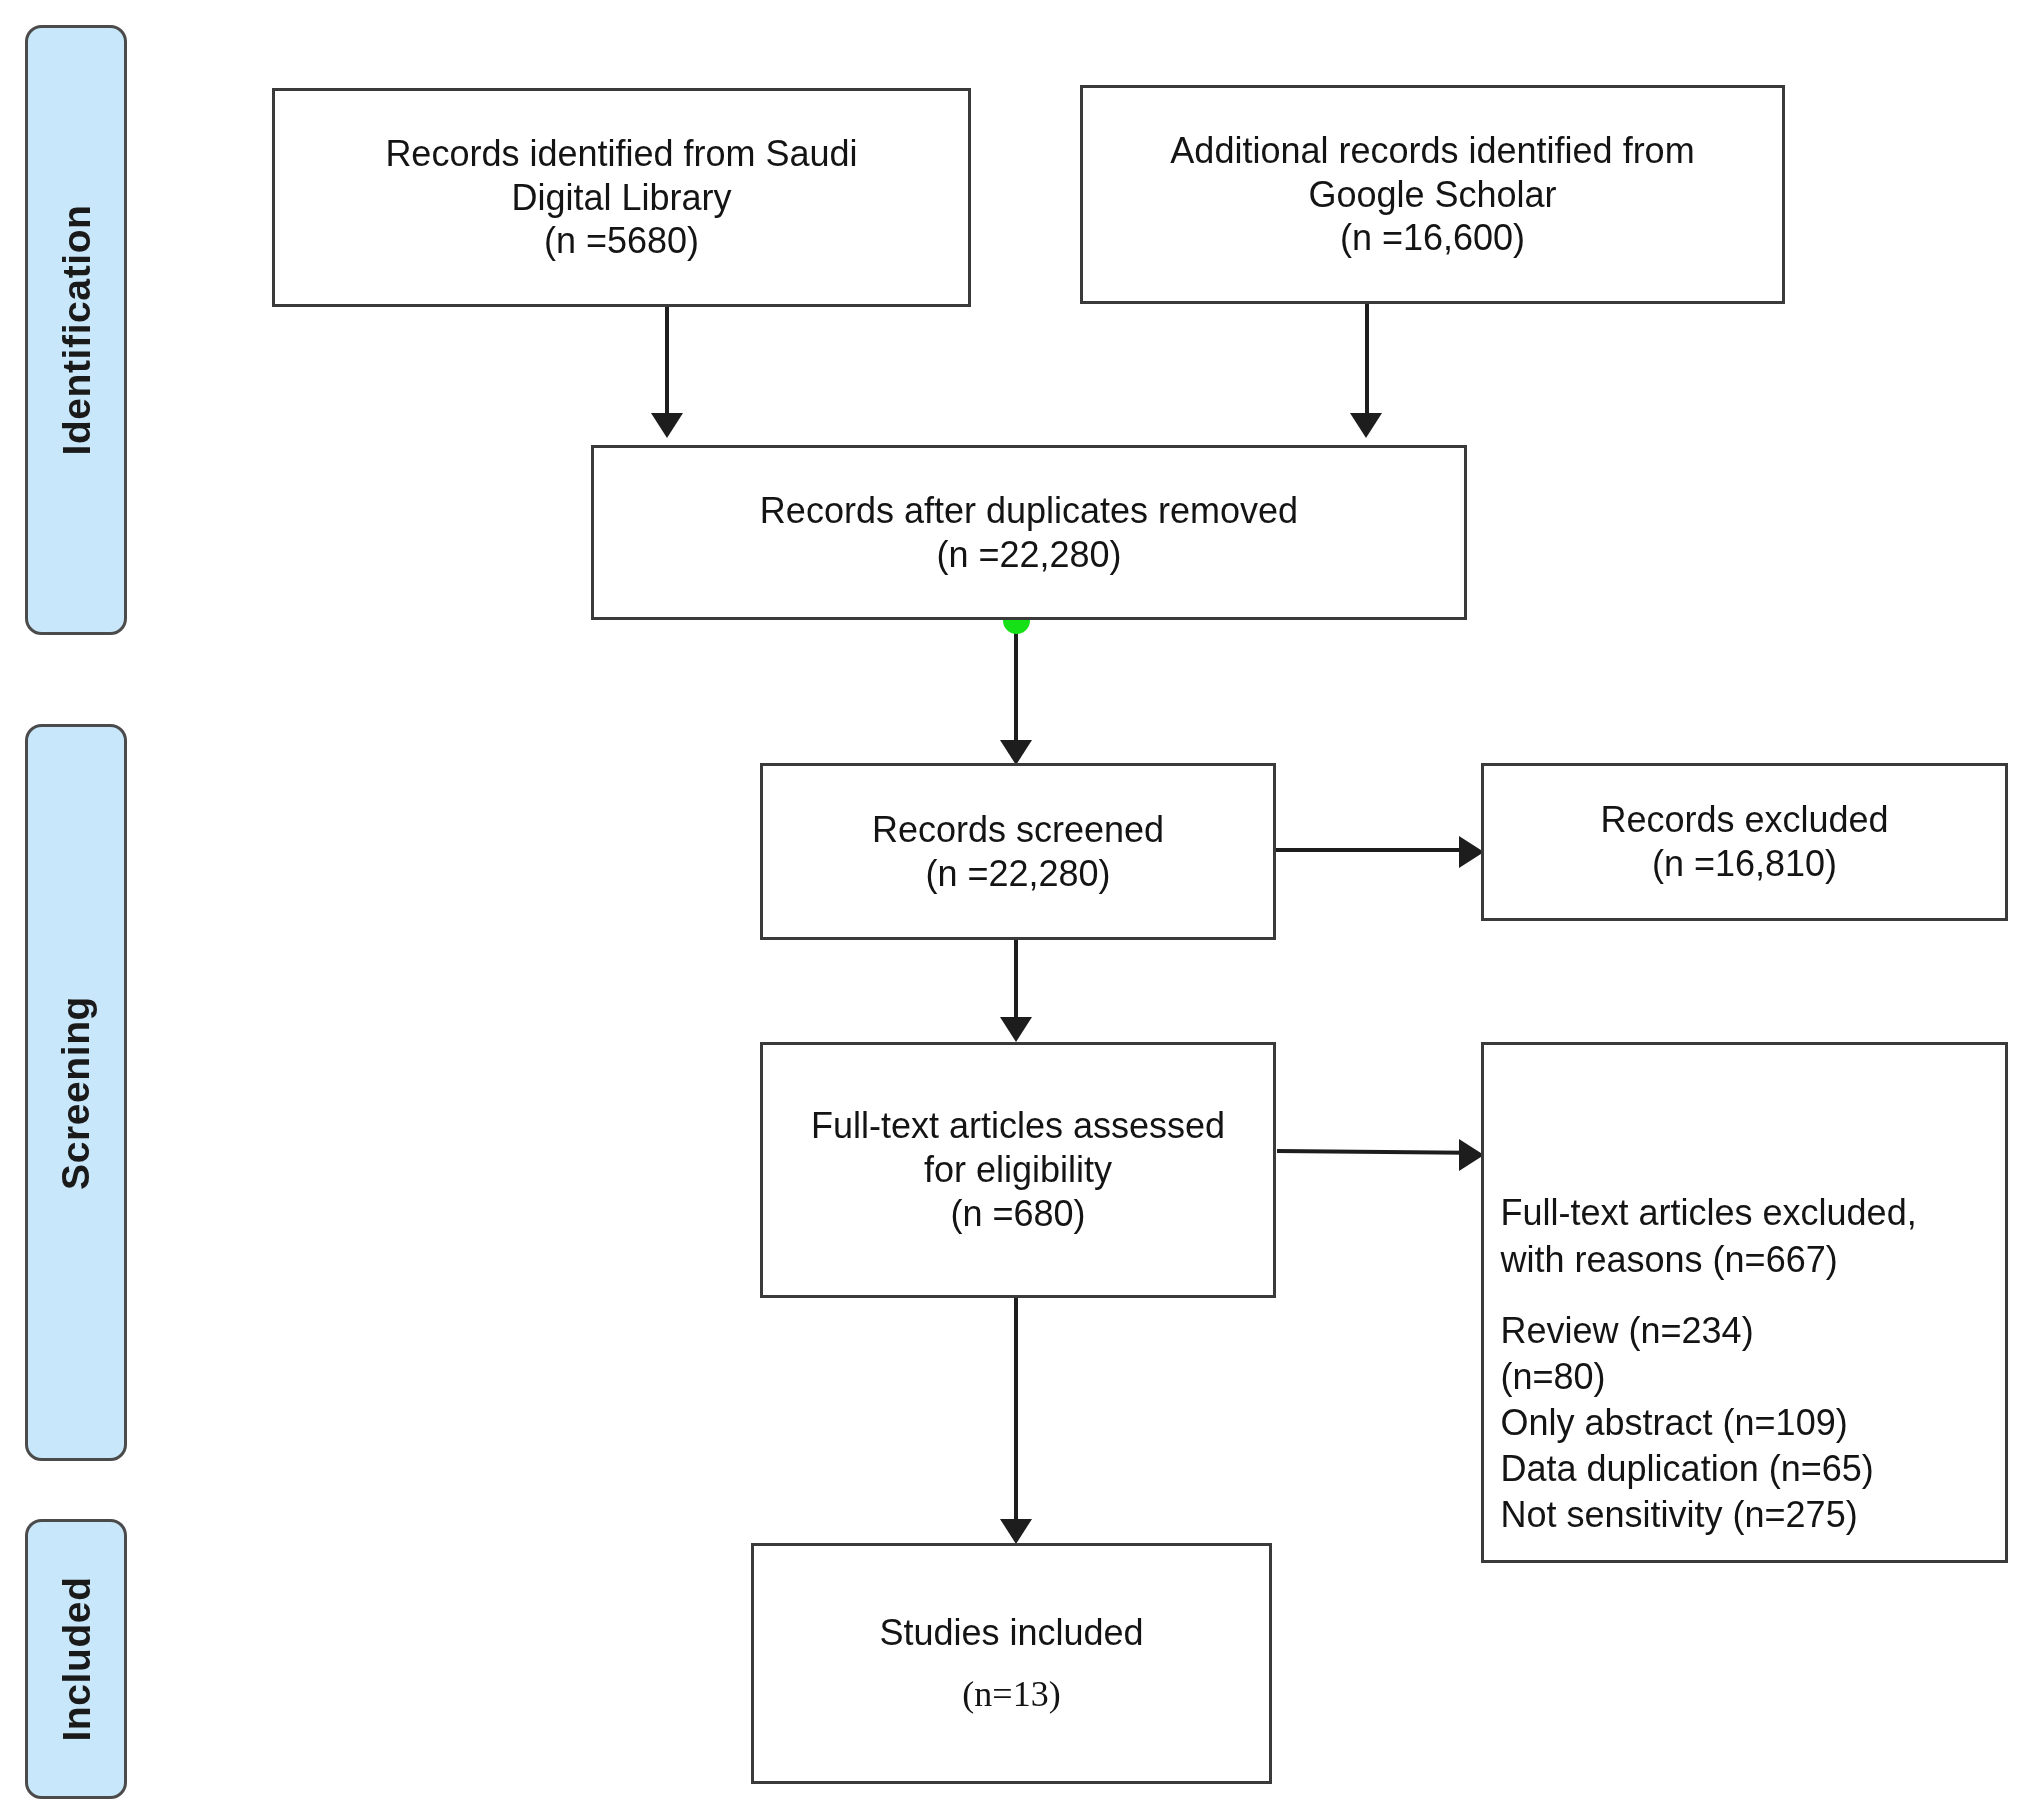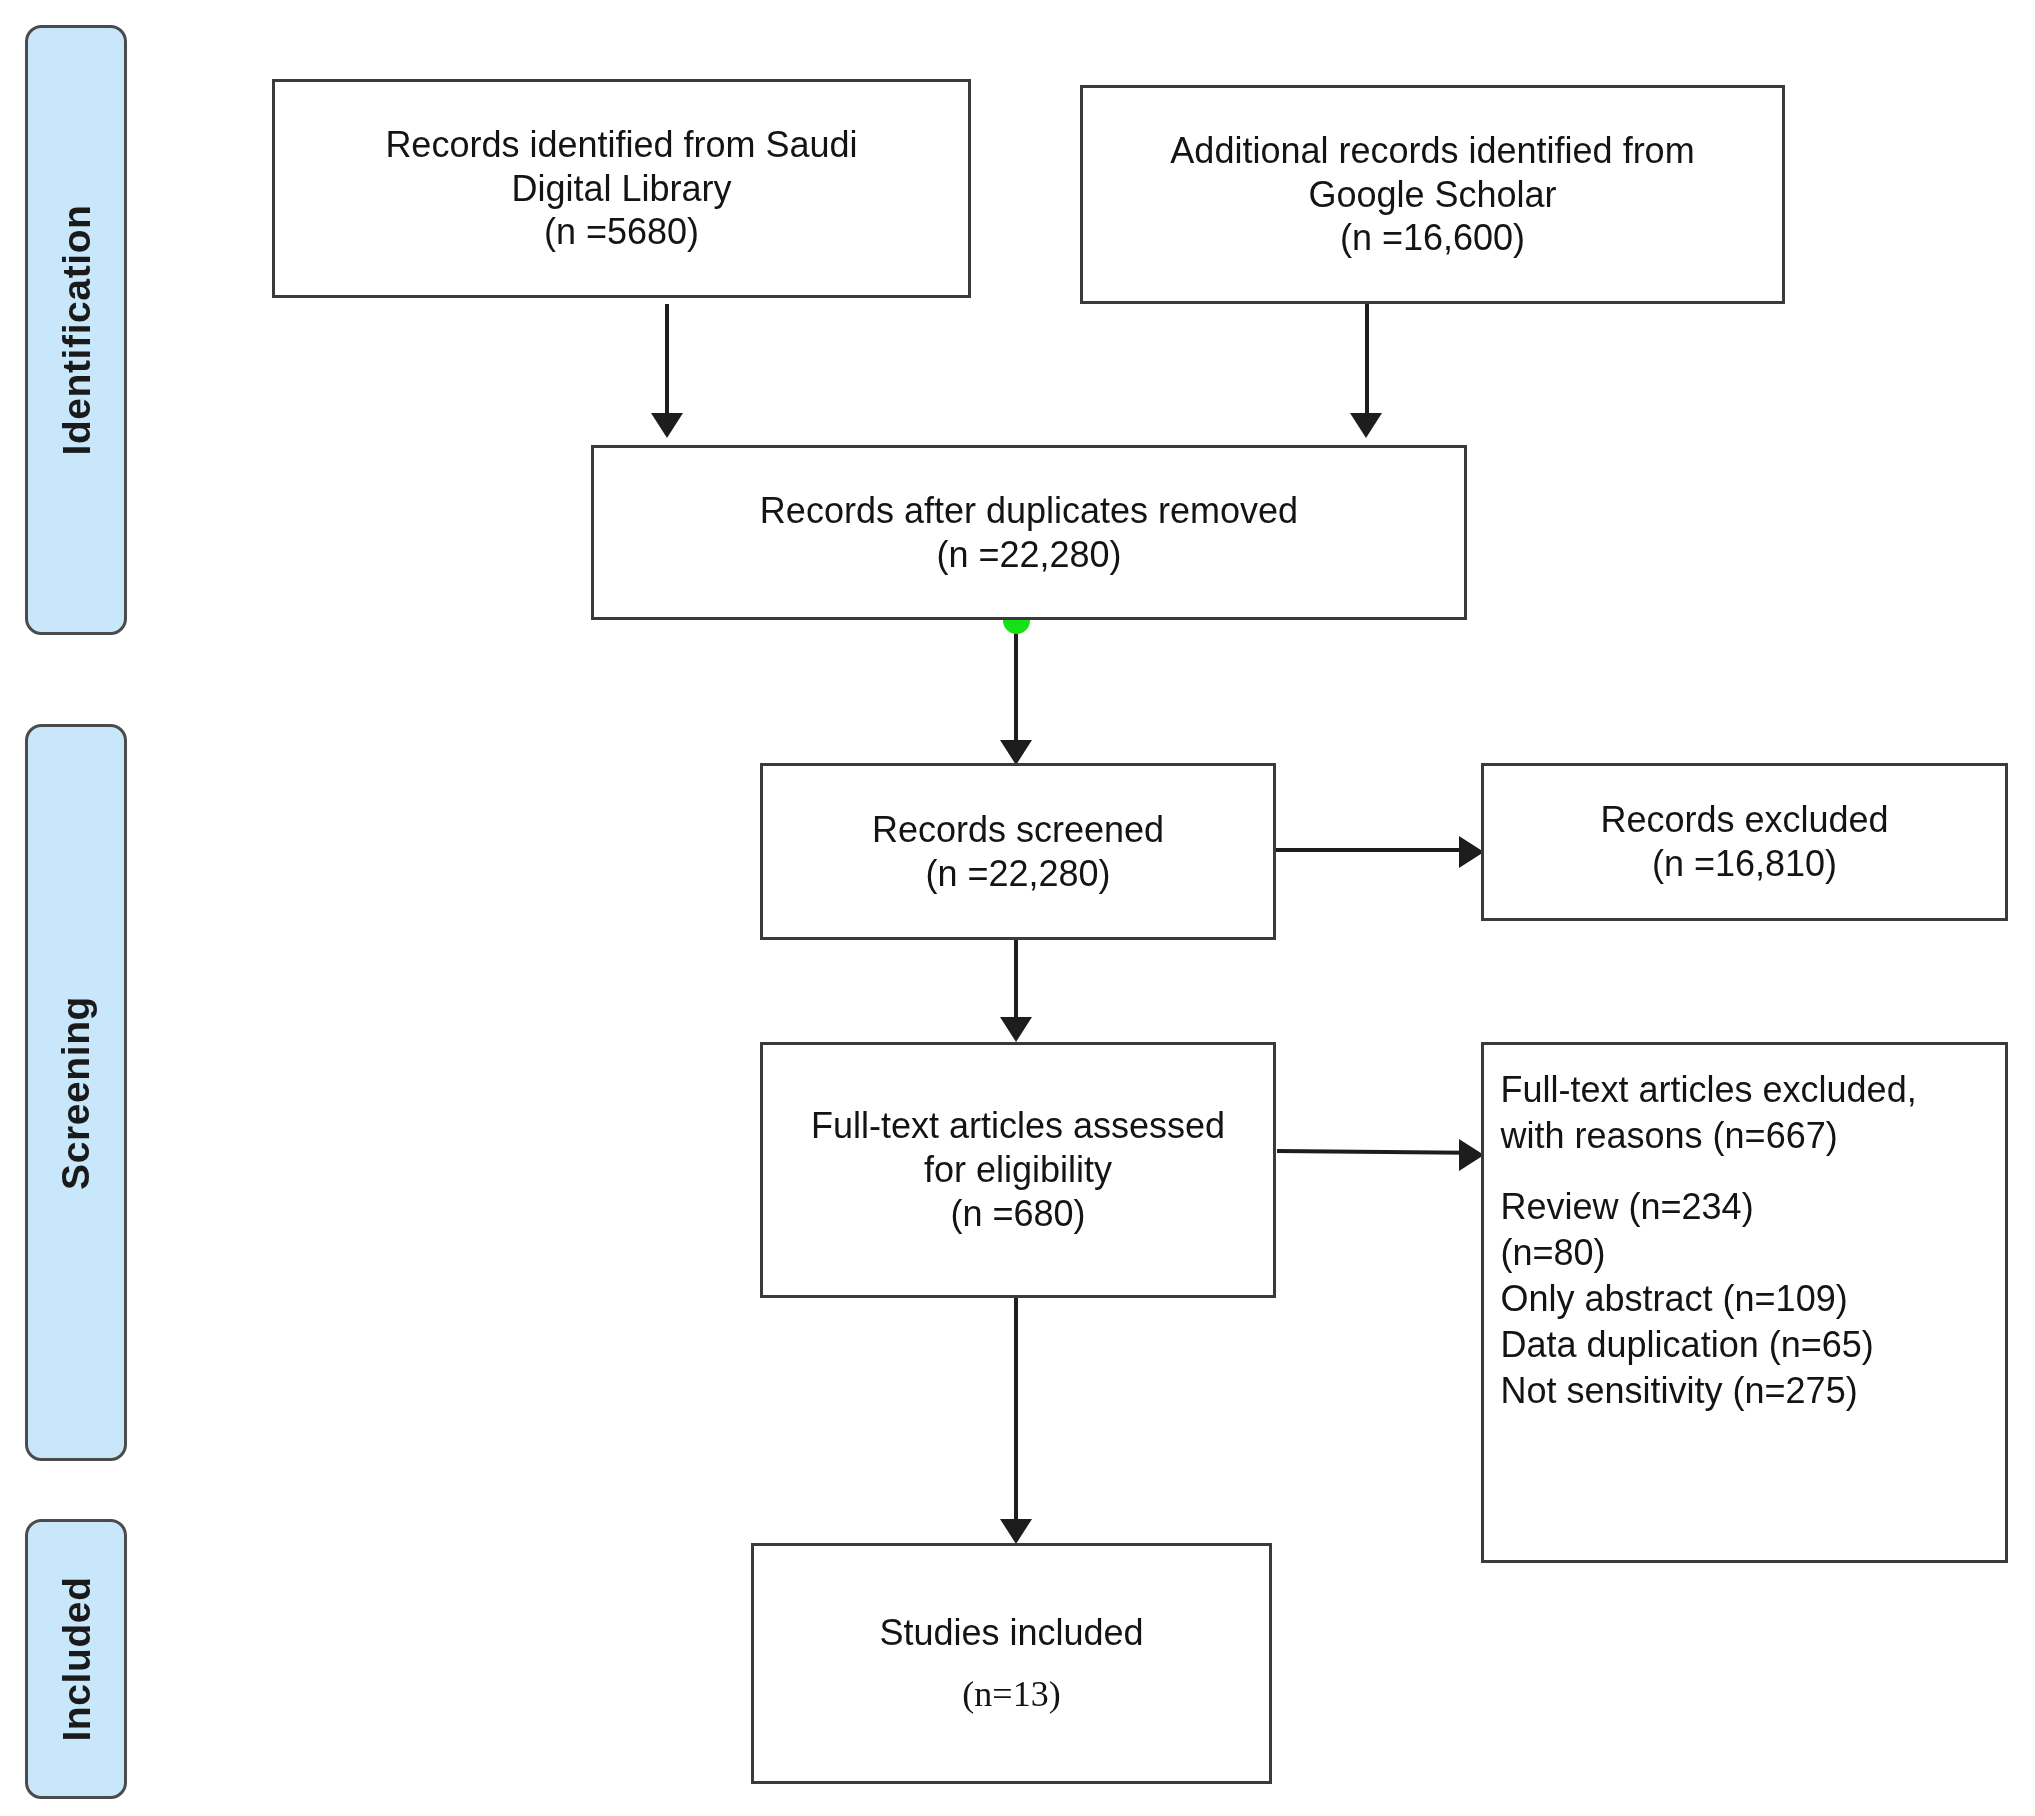--- a/index.html
+++ b/index.html
@@ -45,21 +45,21 @@
     border: 3.2px solid #3a3a3a;
     box-sizing: border-box;
     display: flex;
     flex-direction: column;
     align-items: center;
     justify-content: center;
     padding: 5.1px 11.4px;
   }
   .flow-box.left-align {
     align-items: flex-start;
-    justify-content: flex-start;
+    justify-content: flex-end;
     padding: 21.6px 16.5px;
   }
   .box-line {
     font-size: 36px;
     line-height: 1.22;
     color: #141414;
     text-align: center;
     white-space: nowrap;
   }
   .flow-box.left-align .box-line {
@@ -142,21 +142,21 @@
 
   <div class="v-line" style="left:1014px; top:939px; height:83px;"></div>
   <div class="arrow-down" style="left:1000px; top:1017px;"></div>
 
   <div class="h-line" style="left:1277px; top:1149px; width:189px; transform:rotate(0.55deg); transform-origin:left center;"></div>
   <div class="arrow-right" style="left:1459px; top:1139px;"></div>
 
   <div class="v-line" style="left:1014px; top:1254px; height:270px;"></div>
   <div class="arrow-down" style="left:1000px; top:1519px;"></div>
 
-  <div class="flow-box" style="left:272px; top:79px; width:699px; height:219px;">
+  <div class="flow-box" style="left:272px; top:88px; width:699px; height:219px;">
     <div class="box-line">Records identified from Saudi</div>
     <div class="box-line">Digital Library</div>
     <div class="box-line">(n =5680)</div>
   </div>
 
   <div class="flow-box" style="left:1080px; top:85px; width:705px; height:219px;">
     <div class="box-line">Additional records identified from</div>
     <div class="box-line">Google Scholar</div>
     <div class="box-line">(n =16,600)</div>
   </div>

